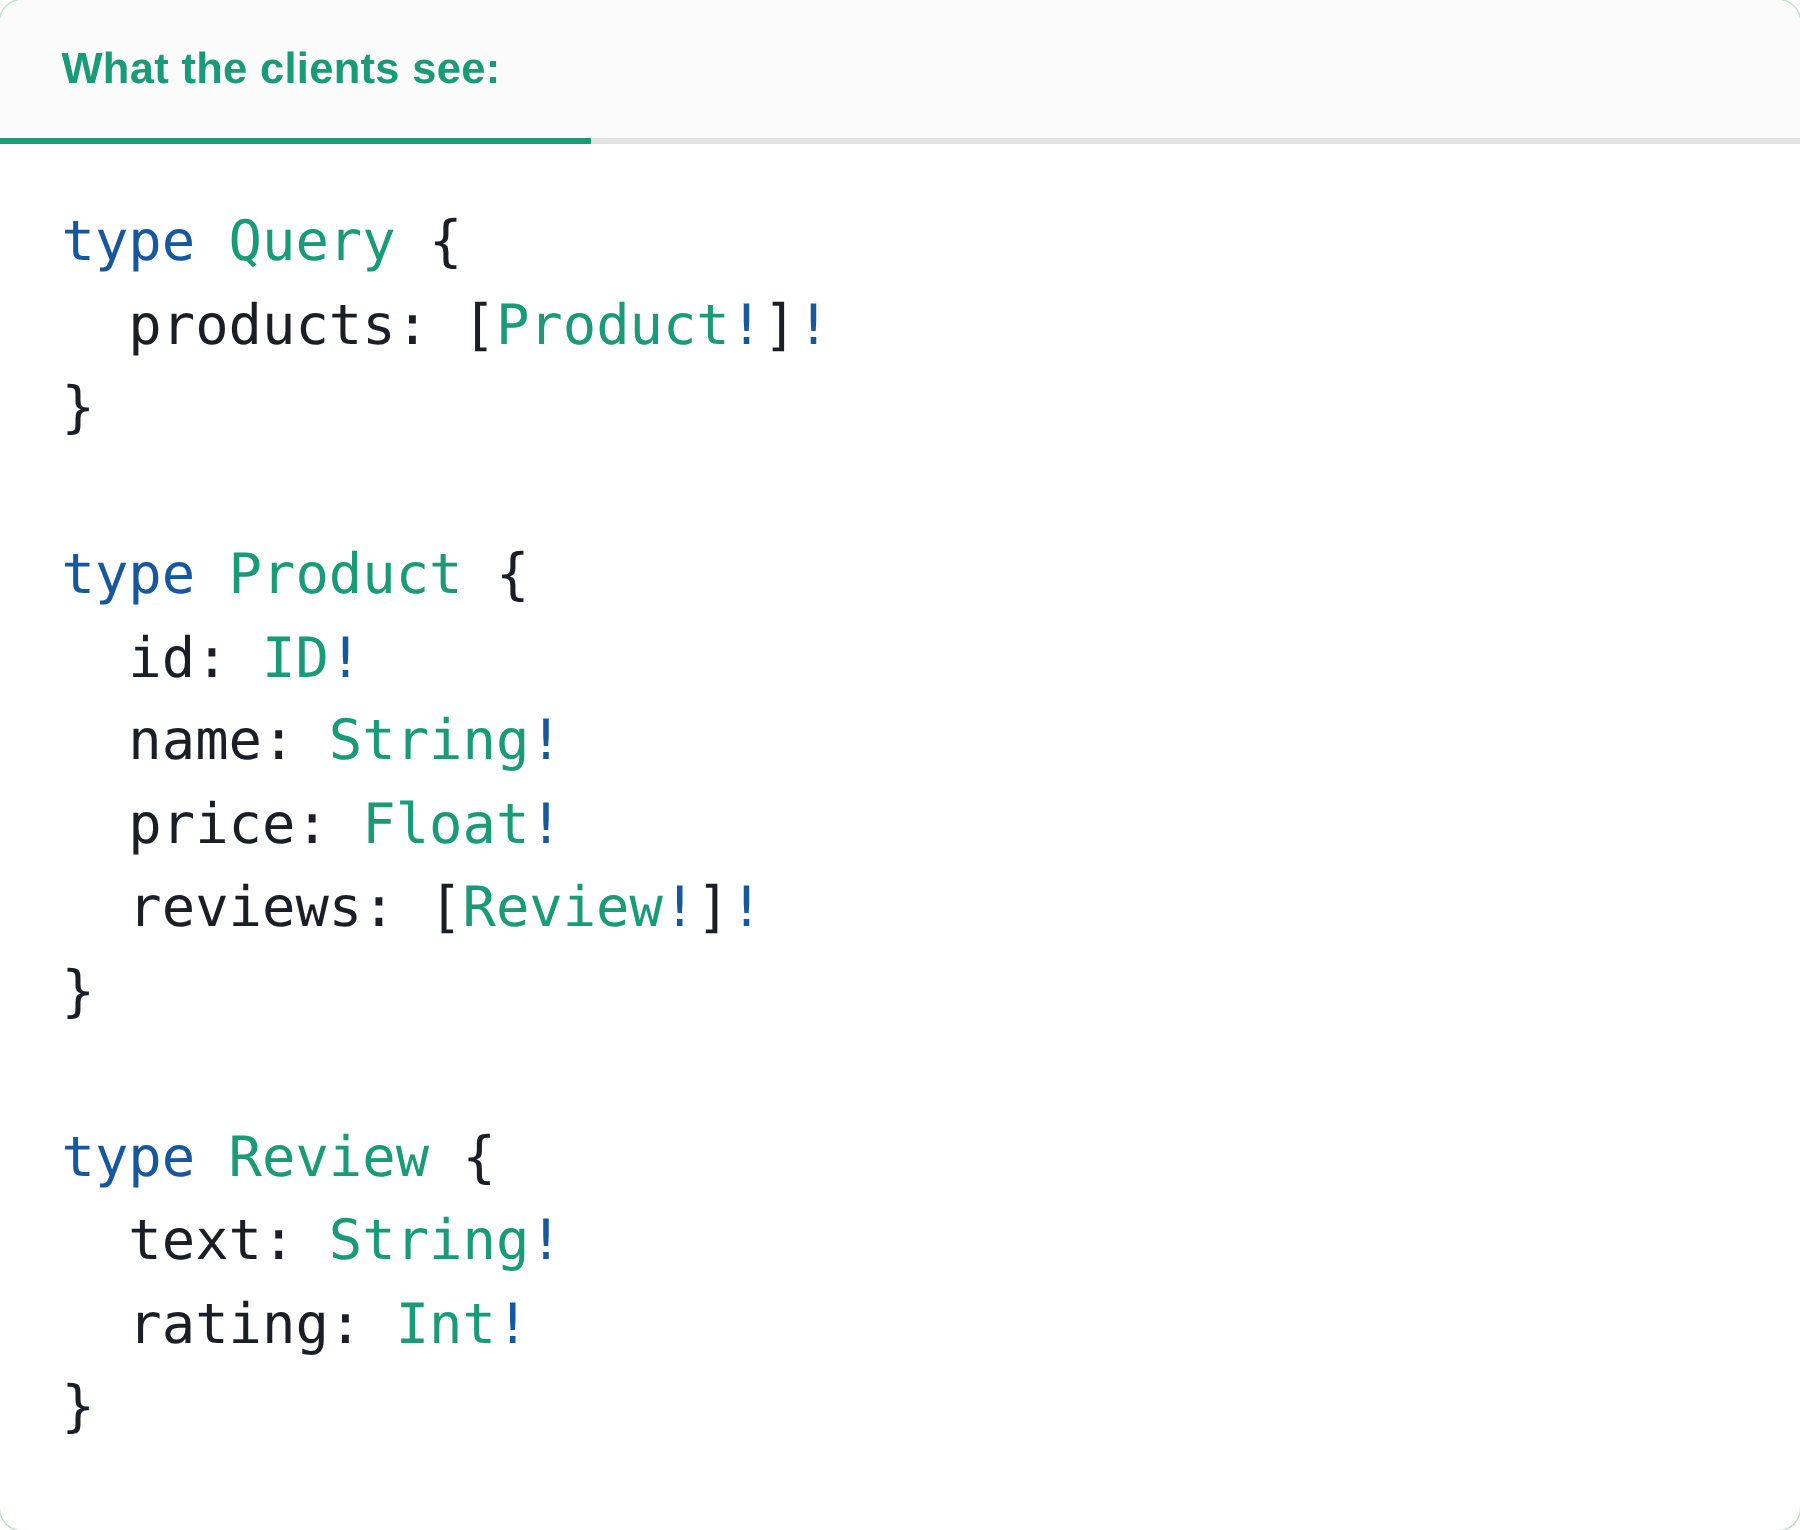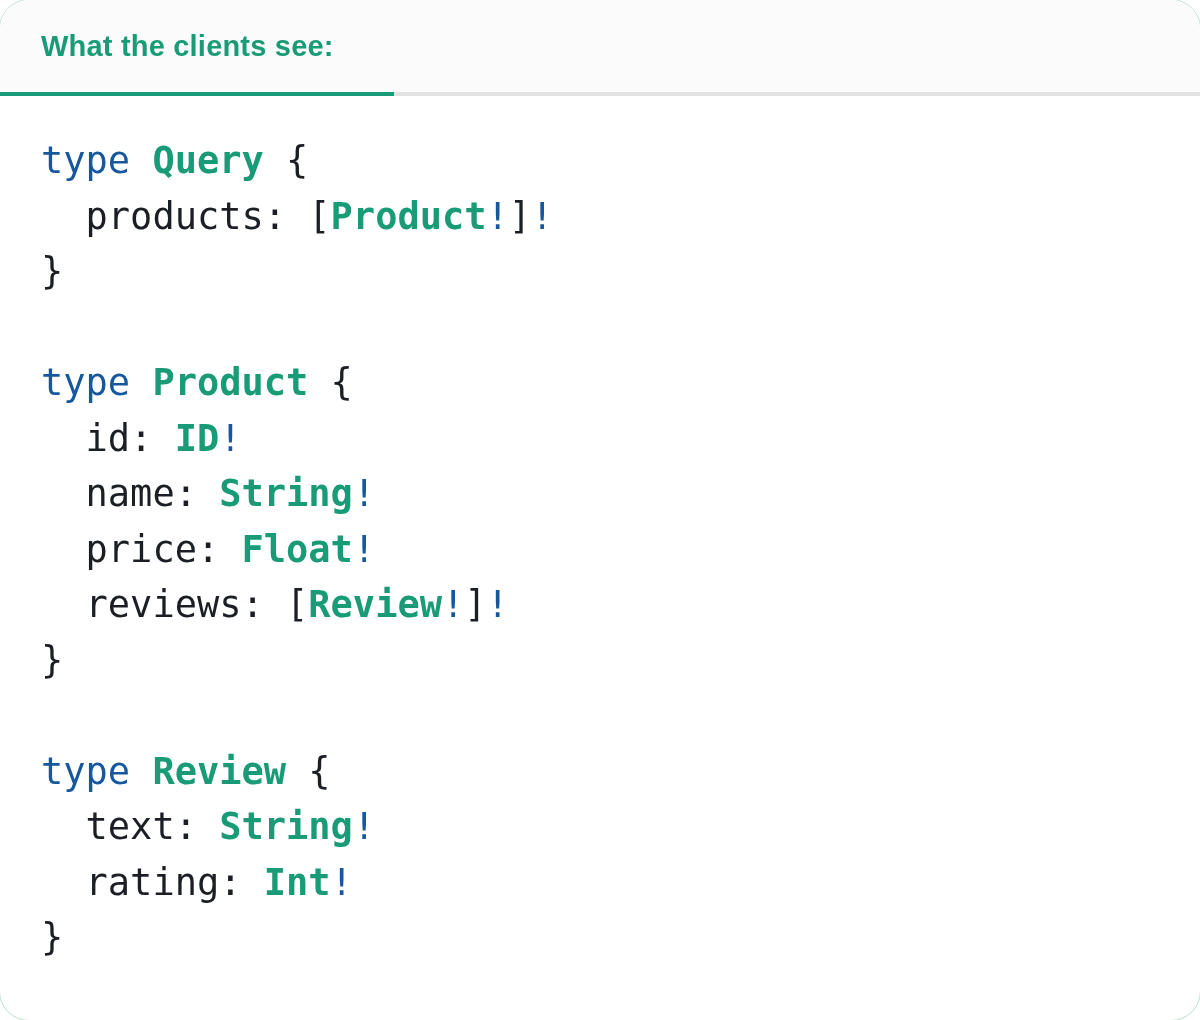--- a/index.html
+++ b/index.html
@@ -23,21 +23,21 @@
     font-family: "Liberation Sans", sans-serif;
     overflow: hidden;
   }
   .card {
     position: absolute;
     top: -1px;
     left: -1px;
     width: 1202px;
     height: 1022px;
     border: 1px solid var(--card-border);
-    border-radius: 30px;
+    border-radius: 16px;
     background: #ffffff;
     overflow: hidden;
   }
   .card-header {
     height: 96px;
     background: var(--header-bg);
     border-bottom: 4px solid var(--underline-rest);
     display: flex;
     align-items: stretch;
   }
@@ -60,21 +60,21 @@
     font-size: 37px;
     font-weight: 500;
     line-height: 55.5px;
     color: var(--code-plain);
   }
   .code-line {
     height: 55.5px;
     white-space: pre;
   }
   .tok-kw   { color: var(--code-keyword); }
-  .tok-ty   { color: var(--code-type); font-weight: bold; }
+  .tok-ty   { color: var(--code-type); }
   .tok-bang { color: var(--code-bang); }
   .tok-pl   { color: var(--code-plain); }
 </style>
 </head>
 <body>
 
 <div class="card">
   <div class="card-header">
     <div class="tab">
       <span>What the clients see:</span>

